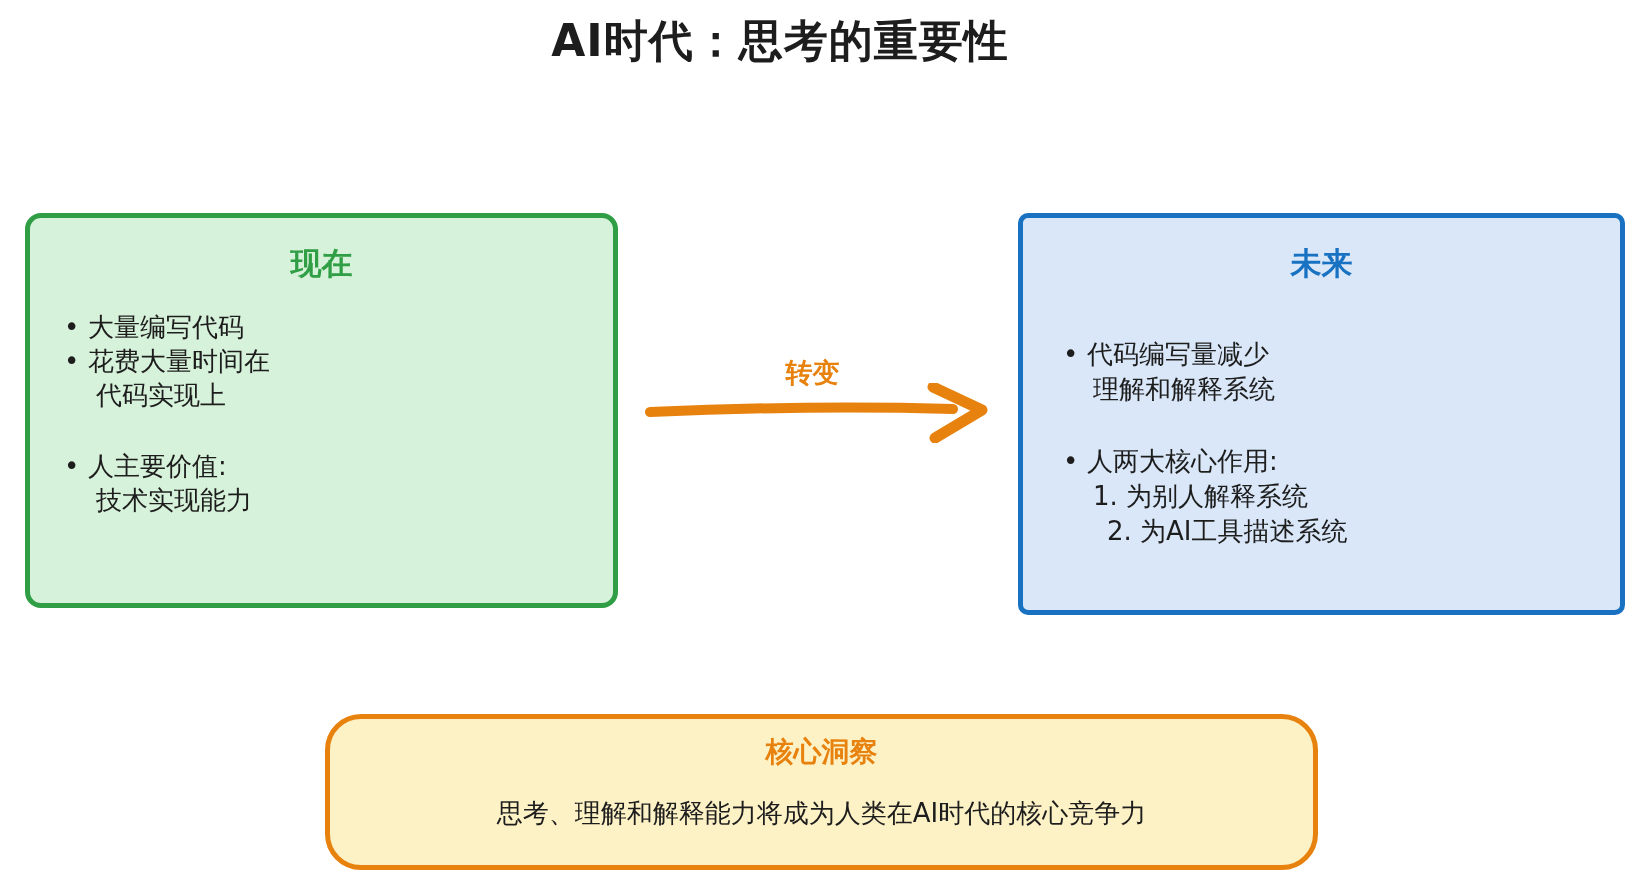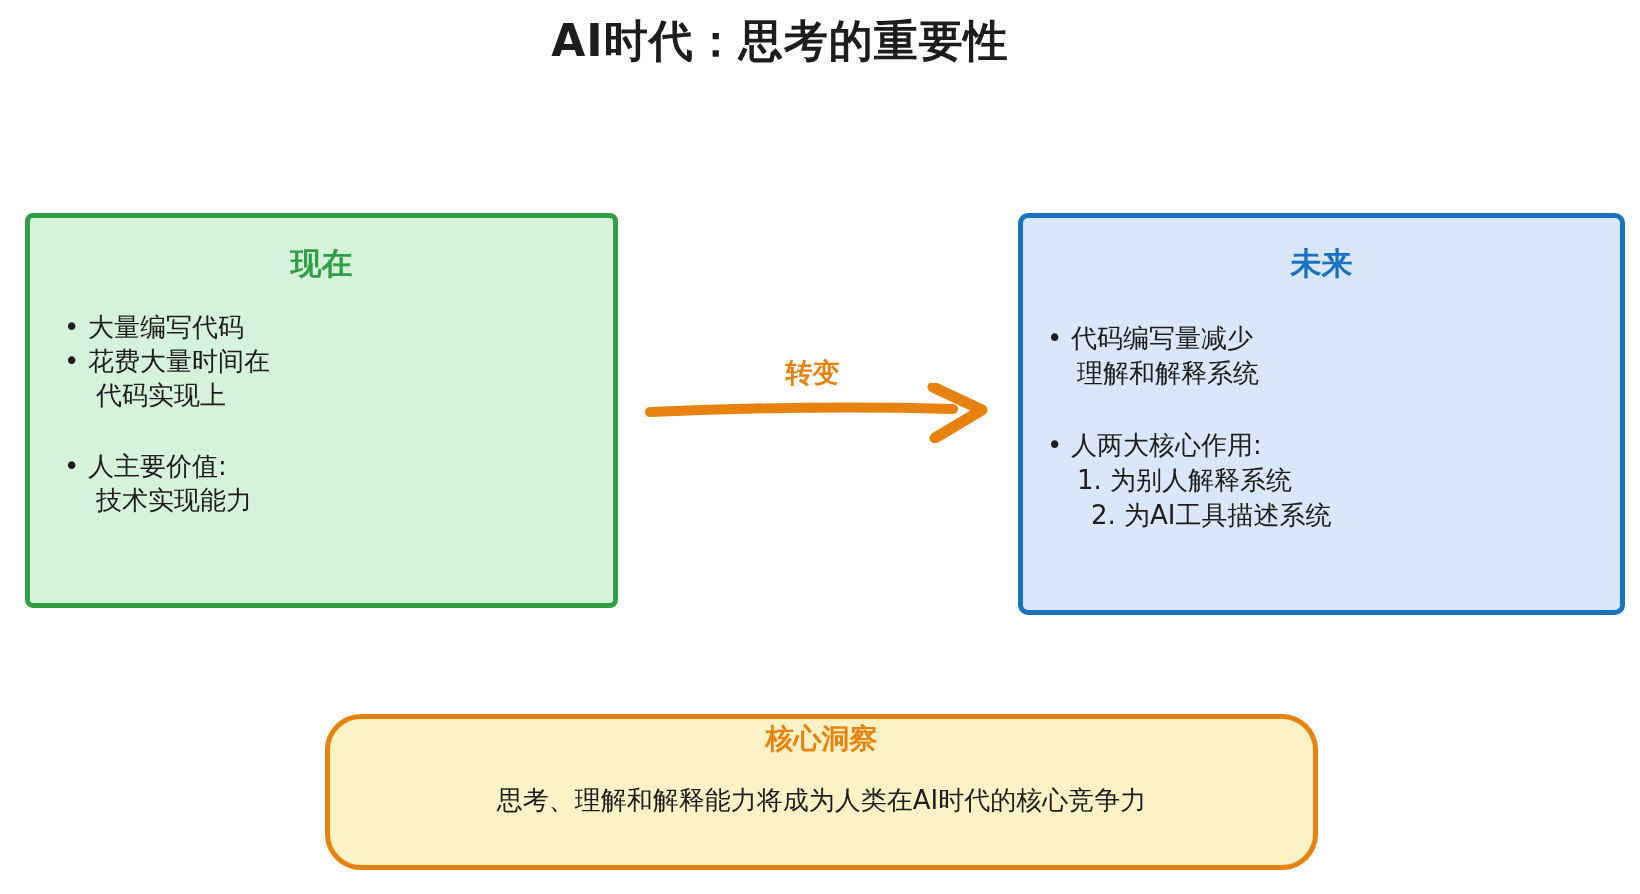--- a/index.html
+++ b/index.html
@@ -34,21 +34,21 @@
   }
   .box {
     position: absolute;
     box-sizing: border-box;
   }
   .box.green {
     left: 25px;  top: 213px;
     width: 593px; height: 395px;
     background: #d7f2da;
     border: 5px solid #2f9e44;
-    border-radius: 8px;
+    border-radius: 16px;
   }
   .box.blue {
     left: 1018px; top: 213px;
     width: 607px; height: 402px;
     background: #d9e7f8;
     border: 5px solid #1971c2;
     border-radius: 10px;
   }
   .box.yellow {
     left: 325px; top: 714px;
@@ -62,29 +62,29 @@
     padding-top: 26px;
     font-size: 31px;
     font-weight: bold;
     line-height: 1.25;
   }
   .green .box-title { color: #2f9e44; }
   .blue  .box-title { color: #1971c2; }
   .yellow .box-title {
     color: #e8820e;
     font-size: 28px;
-    padding-top: 2px;
+    padding-top: 15px;
   }
   .box-body {
     margin-top: 27px;
     font-size: 26px;
     line-height: 34px;
   }
   .green .box-body { padding-left: 34px; }
-  .blue  .box-body { padding-left: 24px; line-height: 35px; margin-top: 38px; }
+  .blue  .box-body { padding-left: 40px; line-height: 35px; margin-top: 54px; }
   .line { white-space: nowrap; }
   .line .blt { display: inline-block; width: 24px; }
   .line.c  { padding-left: 32px; }
   .blue .line.c  { padding-left: 30px; }
   .blue .line.c2 { padding-left: 44px; }
   .line.sp { height: 37px; }
   .arrow-label {
     position: absolute;
     left: 635px; top: 358px;
     width: 355px;

